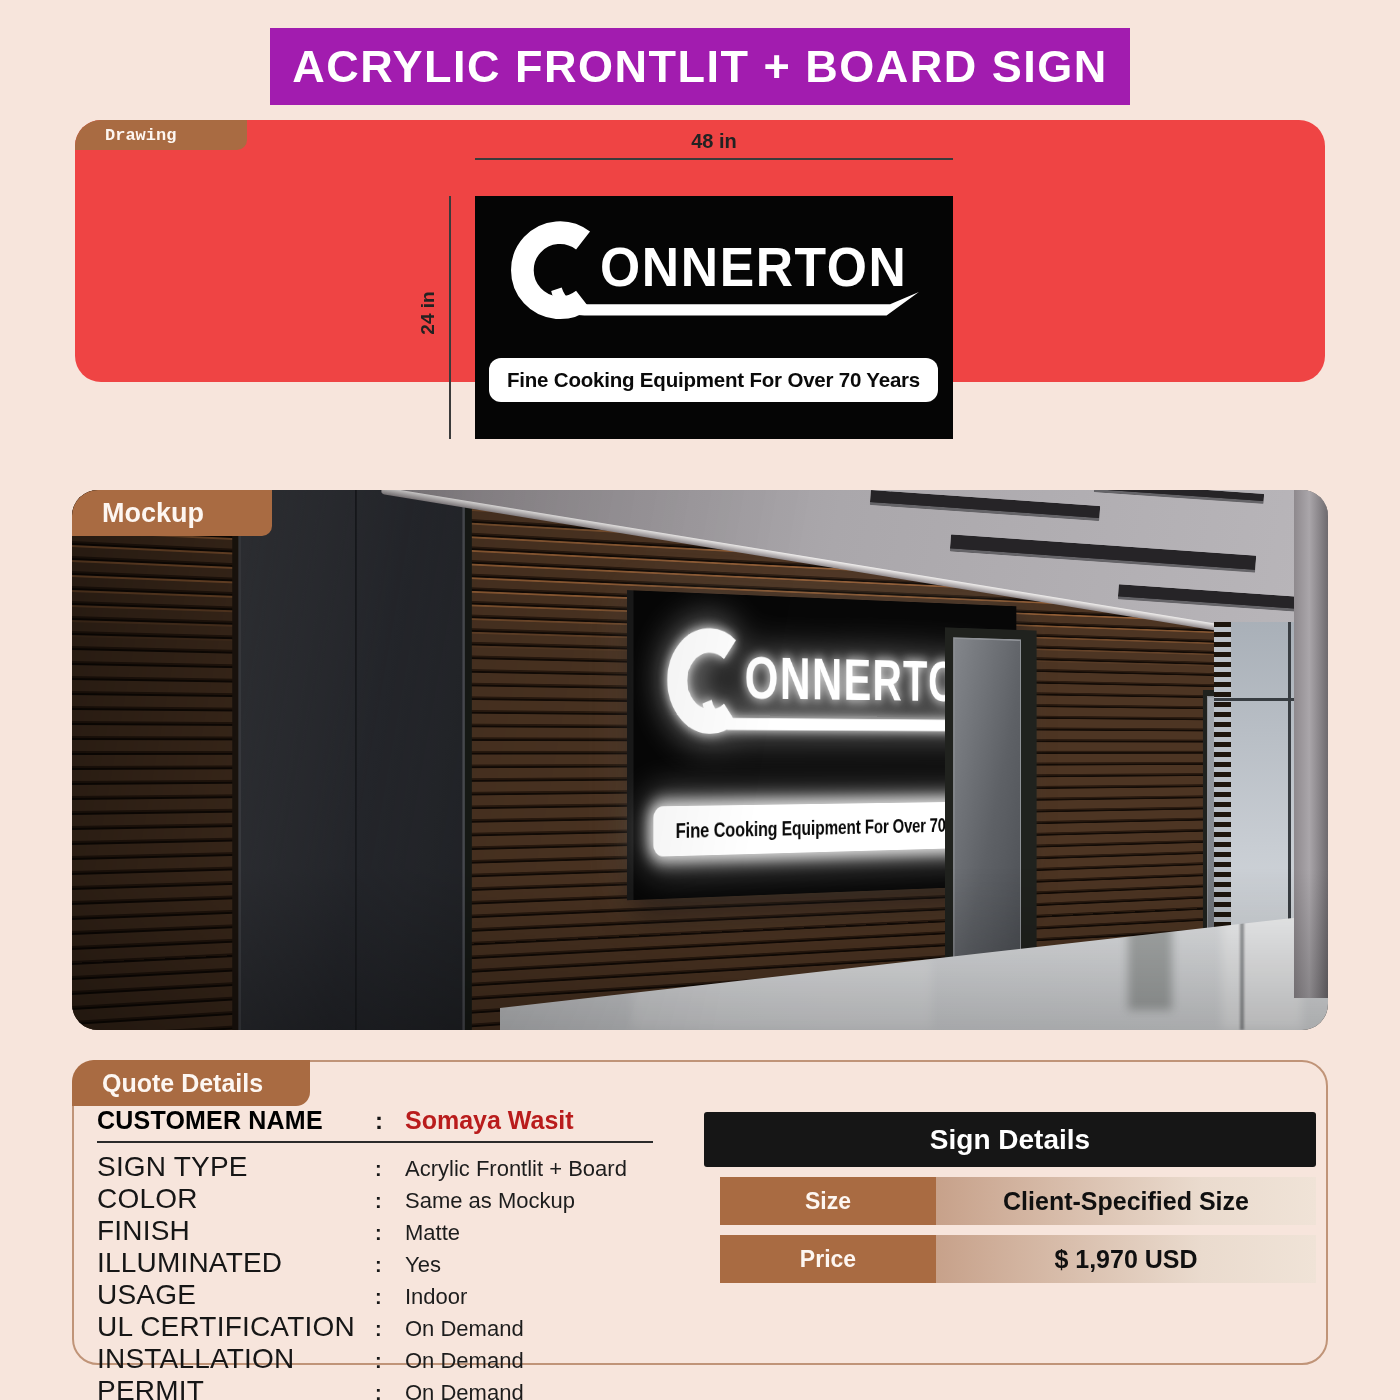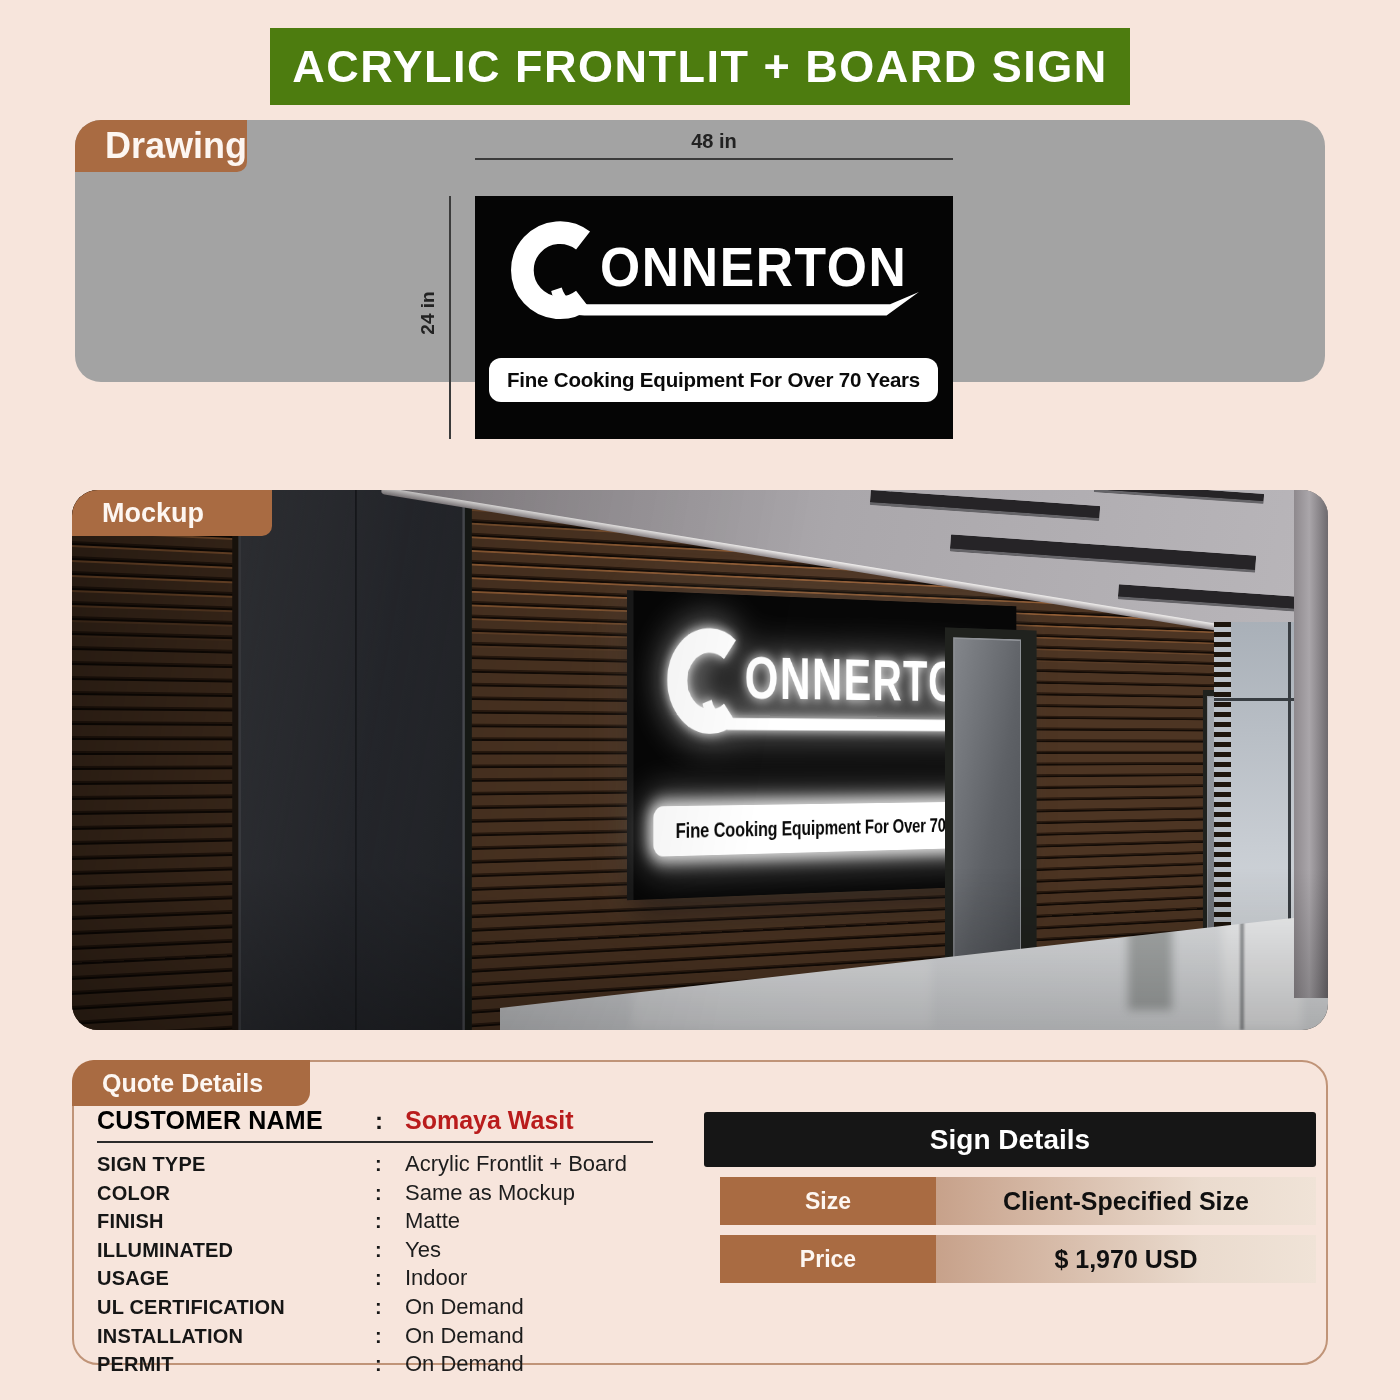--- a/index.html
+++ b/index.html
@@ -6,37 +6,37 @@
   html,body { width:1400px; height:1400px; }
   body {
     position:relative; overflow:hidden;
     background:#f7e5dc;
     font-family:"Liberation Sans", sans-serif;
     color:#1b1b1b;
   }
   
   .title-bar {
     position:absolute; left:270px; top:28px; width:860px; height:77px;
-    background:#4d7c0f; display:flex; align-items:center; justify-content:center;
+    background:#a21caf; display:flex; align-items:center; justify-content:center;
   }
   .title-bar span {
     color:#fff; font-size:45px; font-weight:800; letter-spacing:1.5px; white-space:nowrap;
   }
   
   .tab {
     position:absolute; background:#a96b42; color:#fdf6f1;
     font-weight:700; display:flex; align-items:center; padding:0 30px;
     z-index:30;
   }
   .drawing-panel {
     position:absolute; left:75px; top:120px; width:1250px; height:262px;
-    background:#a3a3a3; border-radius:26px;
-  }
-  .drawing-tab { left:75px; top:120px; width:172px; height:52px; font-size:36px;
-    border-radius:26px 0 10px 0; }
+    background:#ef4444; border-radius:26px;
+  }
+  .drawing-tab { left:75px; top:120px; width:172px; height:30px; font-size:17px;
+    border-radius:26px 0 10px 0;font-family:Liberation Mono, monospace; }
   .mockup-tab { left:72px; top:490px; width:200px; height:46px; font-size:27px;
     border-radius:26px 0 10px 0; }
   .quote-tab { left:72px; top:1060px; width:238px; height:46px; font-size:25px;
     border-radius:22px 0 14px 0; }
   
   .dim-h-label { position:absolute; left:400px; top:10px; width:478px; text-align:center;
     font-size:20px; font-weight:700; color:#222; }
   .dim-h-line { position:absolute; left:400px; top:38px; width:478px; height:2px; background:#3b3b3b; }
   .dim-v-line { position:absolute; left:374px; top:76px; width:2px; height:243px; background:#3b3b3b; }
   .dim-v-label { position:absolute; left:308px; top:182px; width:90px; text-align:center;
@@ -153,21 +153,21 @@
     position:absolute; left:72px; top:1060px; width:1256px; height:305px;
     border:2px solid #c09478; border-radius:26px;
   }
   .q-left { position:absolute; left:23px; top:44px; width:600px; }
   .q-cust { display:grid; grid-template-columns:278px 22px auto; align-items:baseline; }
   .q-cust .lab { font-size:25px; font-weight:800; color:#000000; letter-spacing:0.2px; }
   .q-cust .col { font-size:24px; font-weight:800; color:#141414; }
   .q-cust .val { font-size:25px; font-weight:600; color:#b91c1c; padding-left:8px; }
   .q-underline { width:556px; height:2px; background:#2b2b2b; margin-top:6px; margin-bottom:8px; }
   .q-row { display:grid; grid-template-columns:278px 22px auto; align-items:baseline; min-height:28.6px; }
-  .q-row .lab { font-size:20px; font-weight:700; color:#161616; letter-spacing:0.2px; }
+  .q-row .lab { font-size:28px; font-weight:400; color:#161616; letter-spacing:0.2px; }
   .q-row .col { font-size:20px; font-weight:800; color:#161616; }
   .q-row .val { font-size:22px; font-weight:400; color:#1d1d1d; padding-left:8px; }
   .sd-table { position:absolute; left:630px; top:50px; width:612px; }
   .sd-header {
     height:55px; background:#161616; border-radius:3px;
     display:flex; align-items:center; justify-content:center;
   }
   .sd-header span { color:#fff; font-size:28px; font-weight:700; }
   .sd-row { display:flex; margin-top:10px; height:48px;padding-left:16px; }
   .sd-label {

